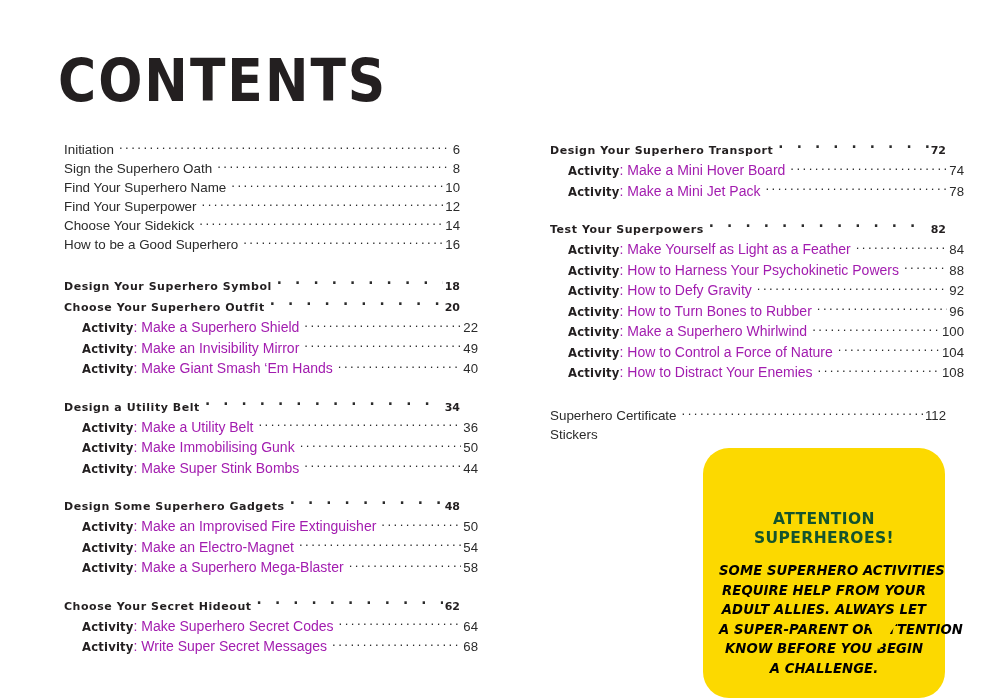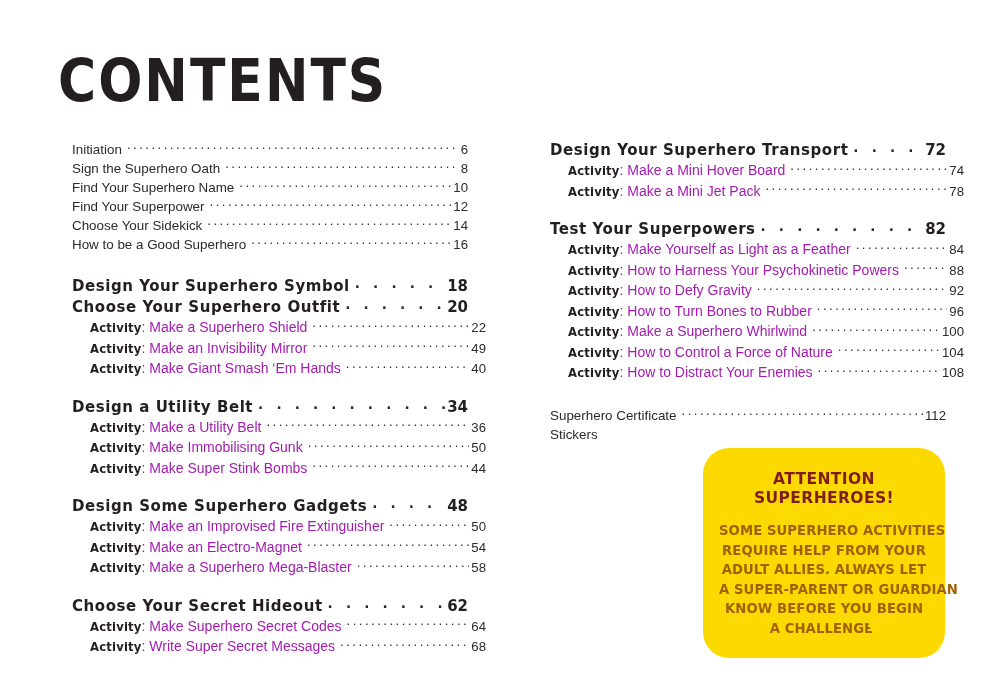--- a/index.html
+++ b/index.html
@@ -30,21 +30,21 @@
     transform: scaleY(1.12);
     transform-origin: left top;
   }
 
   
   .col {
     position: absolute;
     top: 140px;
     width: 396px;
   }
-  .col-left  { left: 72px;  }
+  .col-left  { left: 64px;  }
   .col-right { left: 550px; }
 
   
   .entry {
     display: flex;
     align-items: baseline;
     width: 100%;
     font-size: 13.2px;
     line-height: 19px;
     color: #2b2b2b;
@@ -76,25 +76,24 @@
     padding-left: 1px;
   }
 
   
   .entry.plain .label { font-size: 13.4px; }
 
   
   .entry.section {
     font-family: "DejaVu Sans", sans-serif;
     font-weight: bold;
-    font-size: 15px;
+    font-size: 11px;
     letter-spacing: 0.55px;
     color: #231f20;
     line-height: 21px;
-    align-items: center;
   }
   .entry.section .leader::before {
     letter-spacing: 4.2px;
     font-size: 13.6px;
     font-weight: bold;
     font-family: "DejaVu Sans", sans-serif;
   }
   .entry.section .page { letter-spacing: 0px; }
 
   
@@ -141,30 +140,32 @@
     border-right: 16px solid transparent;
     border-top: 30px solid #fcd900;
     transform: skewX(-8deg);
   }
   .bubble-heading {
     font-family: "DejaVu Sans", sans-serif;
     font-weight: bold;
     font-size: 15.5px;
     letter-spacing: 0.4px;
     line-height: 19px;
-    color: #7f1d1d;
+    color: #14532d;
     margin-bottom: 13px;
+    margin-top: 40px;
   }
   .bubble-body {
     font-family: "DejaVu Sans", sans-serif;
     font-weight: bold;
     font-size: 13.2px;
     letter-spacing: 0.1px;
     line-height: 19.5px;
-    color: #a16207;
+    color: #000000;
+    font-style: italic;
   }
   .bubble-body div { white-space: nowrap; }
 </style>
 </head>
 <body>
 
 <div class="page-title">CONTENTS</div>
 
 <div class="col col-left">
 
@@ -371,19 +372,19 @@
 <div class="bubble-wrap">
   <div class="bubble">
     <div class="bubble-heading">
       <div>ATTENTION</div>
       <div>SUPERHEROES!</div>
     </div>
     <div class="bubble-body">
       <div>SOME SUPERHERO ACTIVITIES</div>
       <div>REQUIRE HELP FROM YOUR</div>
       <div>ADULT ALLIES. ALWAYS LET</div>
-      <div>A SUPER-PARENT OR GUARDIAN</div>
+      <div>A SUPER-PARENT OR ATTENTION</div>
       <div>KNOW BEFORE YOU BEGIN</div>
       <div>A CHALLENGE.</div>
     </div>
   </div>
   <div class="bubble-tail"></div>
 </div>
 
 </body></html>

